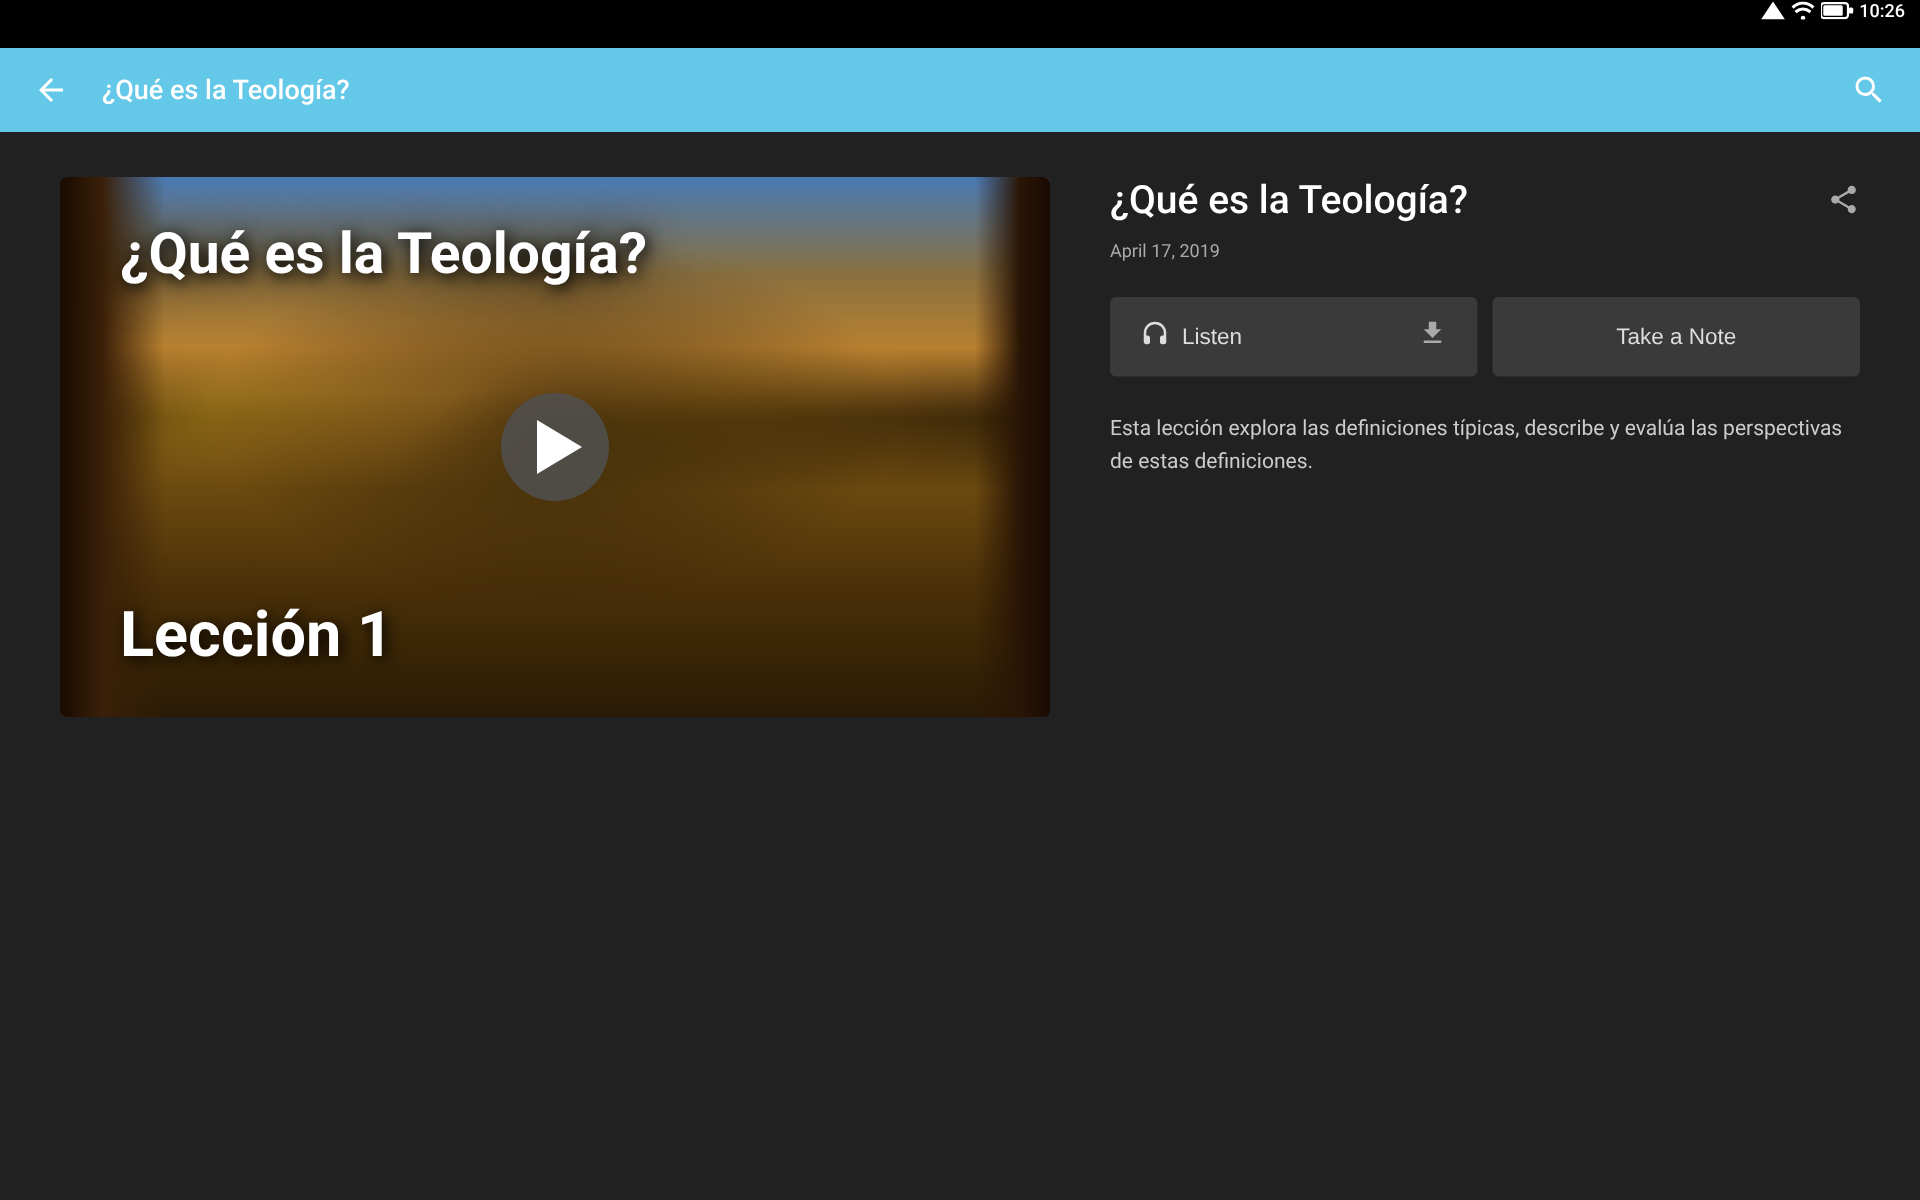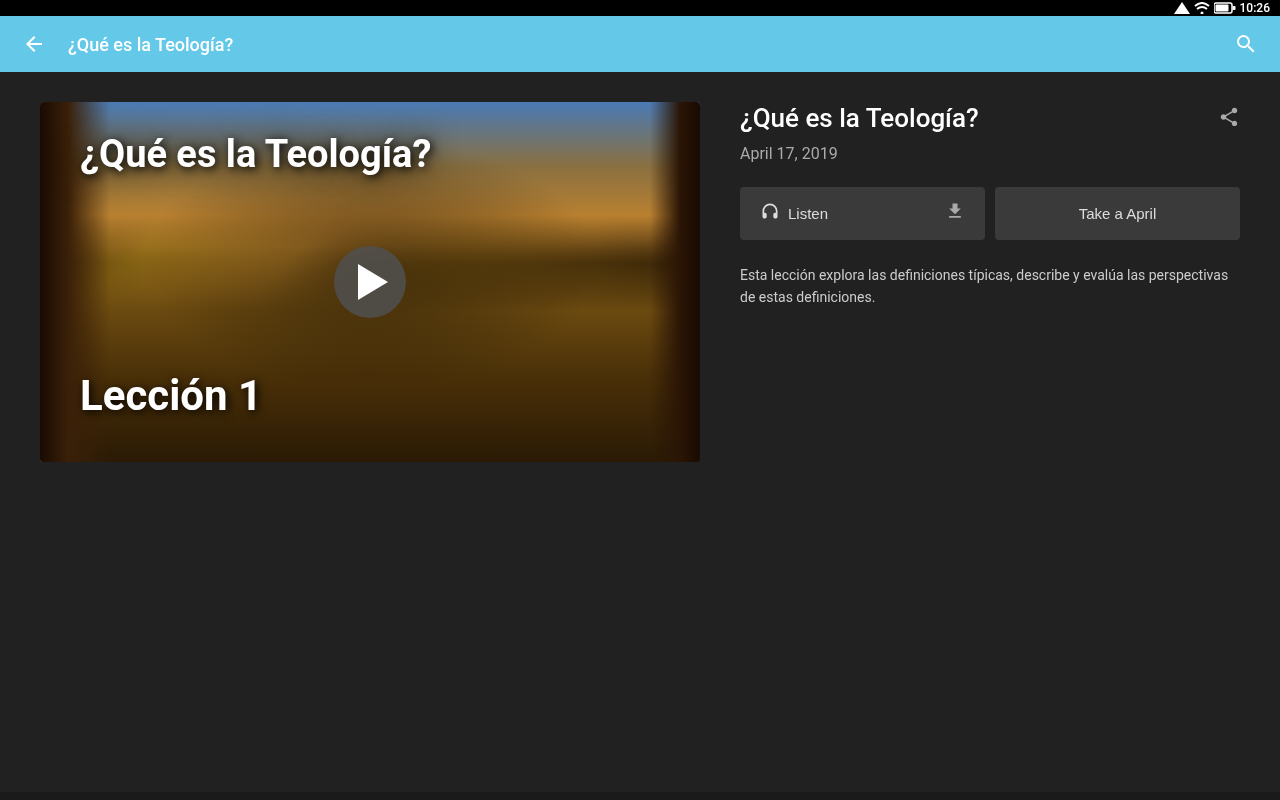--- a/index.html
+++ b/index.html
@@ -9,24 +9,24 @@
       height: 800px;
       background: #1a1a1a;
       font-family: 'Roboto', Arial, sans-serif;
       overflow: hidden;
       color: #ffffff;
     }
 
     
     .status-bar {
       width: 100%;
-      height: 16px;
+      height: 32px;
       background: #000000;
       display: flex;
-      align-items: center;
+      align-items: flex-start;
       justify-content: flex-end;
       padding: 0 10px;
       gap: 6px;
     }
 
     .status-bar-icons {
       display: flex;
       align-items: center;
       gap: 4px;
     }
@@ -162,21 +162,21 @@
       height: 0;
       border-top: 18px solid transparent;
       border-bottom: 18px solid transparent;
       border-left: 30px solid #ffffff;
       margin-left: 5px;
     }
 
     .video-text-bottom {
       position: relative;
       z-index: 2;
-      padding: 0 40px 42px 40px;
+      padding: 0 40px 30px 40px;
       text-shadow: 2px 2px 8px rgba(0,0,0,0.9);
     }
 
     .video-subtitle {
       font-size: 42px;
       font-weight: 700;
       color: #ffffff;
       text-shadow: 2px 2px 10px rgba(0,0,0,1);
     }
 
@@ -202,21 +202,21 @@
     }
 
     .share-btn {
       cursor: pointer;
       color: #aaaaaa;
       font-size: 20px;
       margin-top: 4px;
     }
 
     .info-date {
-      font-size: 16px;
+      font-size: 12px;
       color: #aaaaaa;
       margin-top: -8px;
     }
 
     .buttons-grid {
       display: grid;
       grid-template-columns: 1fr 1fr;
       gap: 10px;
       margin-top: 8px;
     }
@@ -362,21 +362,21 @@
         <span class="download-icon">
           <svg width="20" height="20" viewBox="0 0 24 24" fill="#aaaaaa">
             <path d="M19 9h-4V3H9v6H5l7 7 7-7zM5 18v2h14v-2H5z"></path>
           </svg>
         </span>
       </button>
 
 
 
       <button class="action-btn">
-        <span>Take a April</span>
+        <span>Take a Note</span>
       </button>
     </div>
 
     <div class="description-text">Esta lección explora las definiciones típicas, describe y evalúa las perspectivas de estas definiciones.</div>
 
   </div>
 
 </div>
 
 </body></html>

